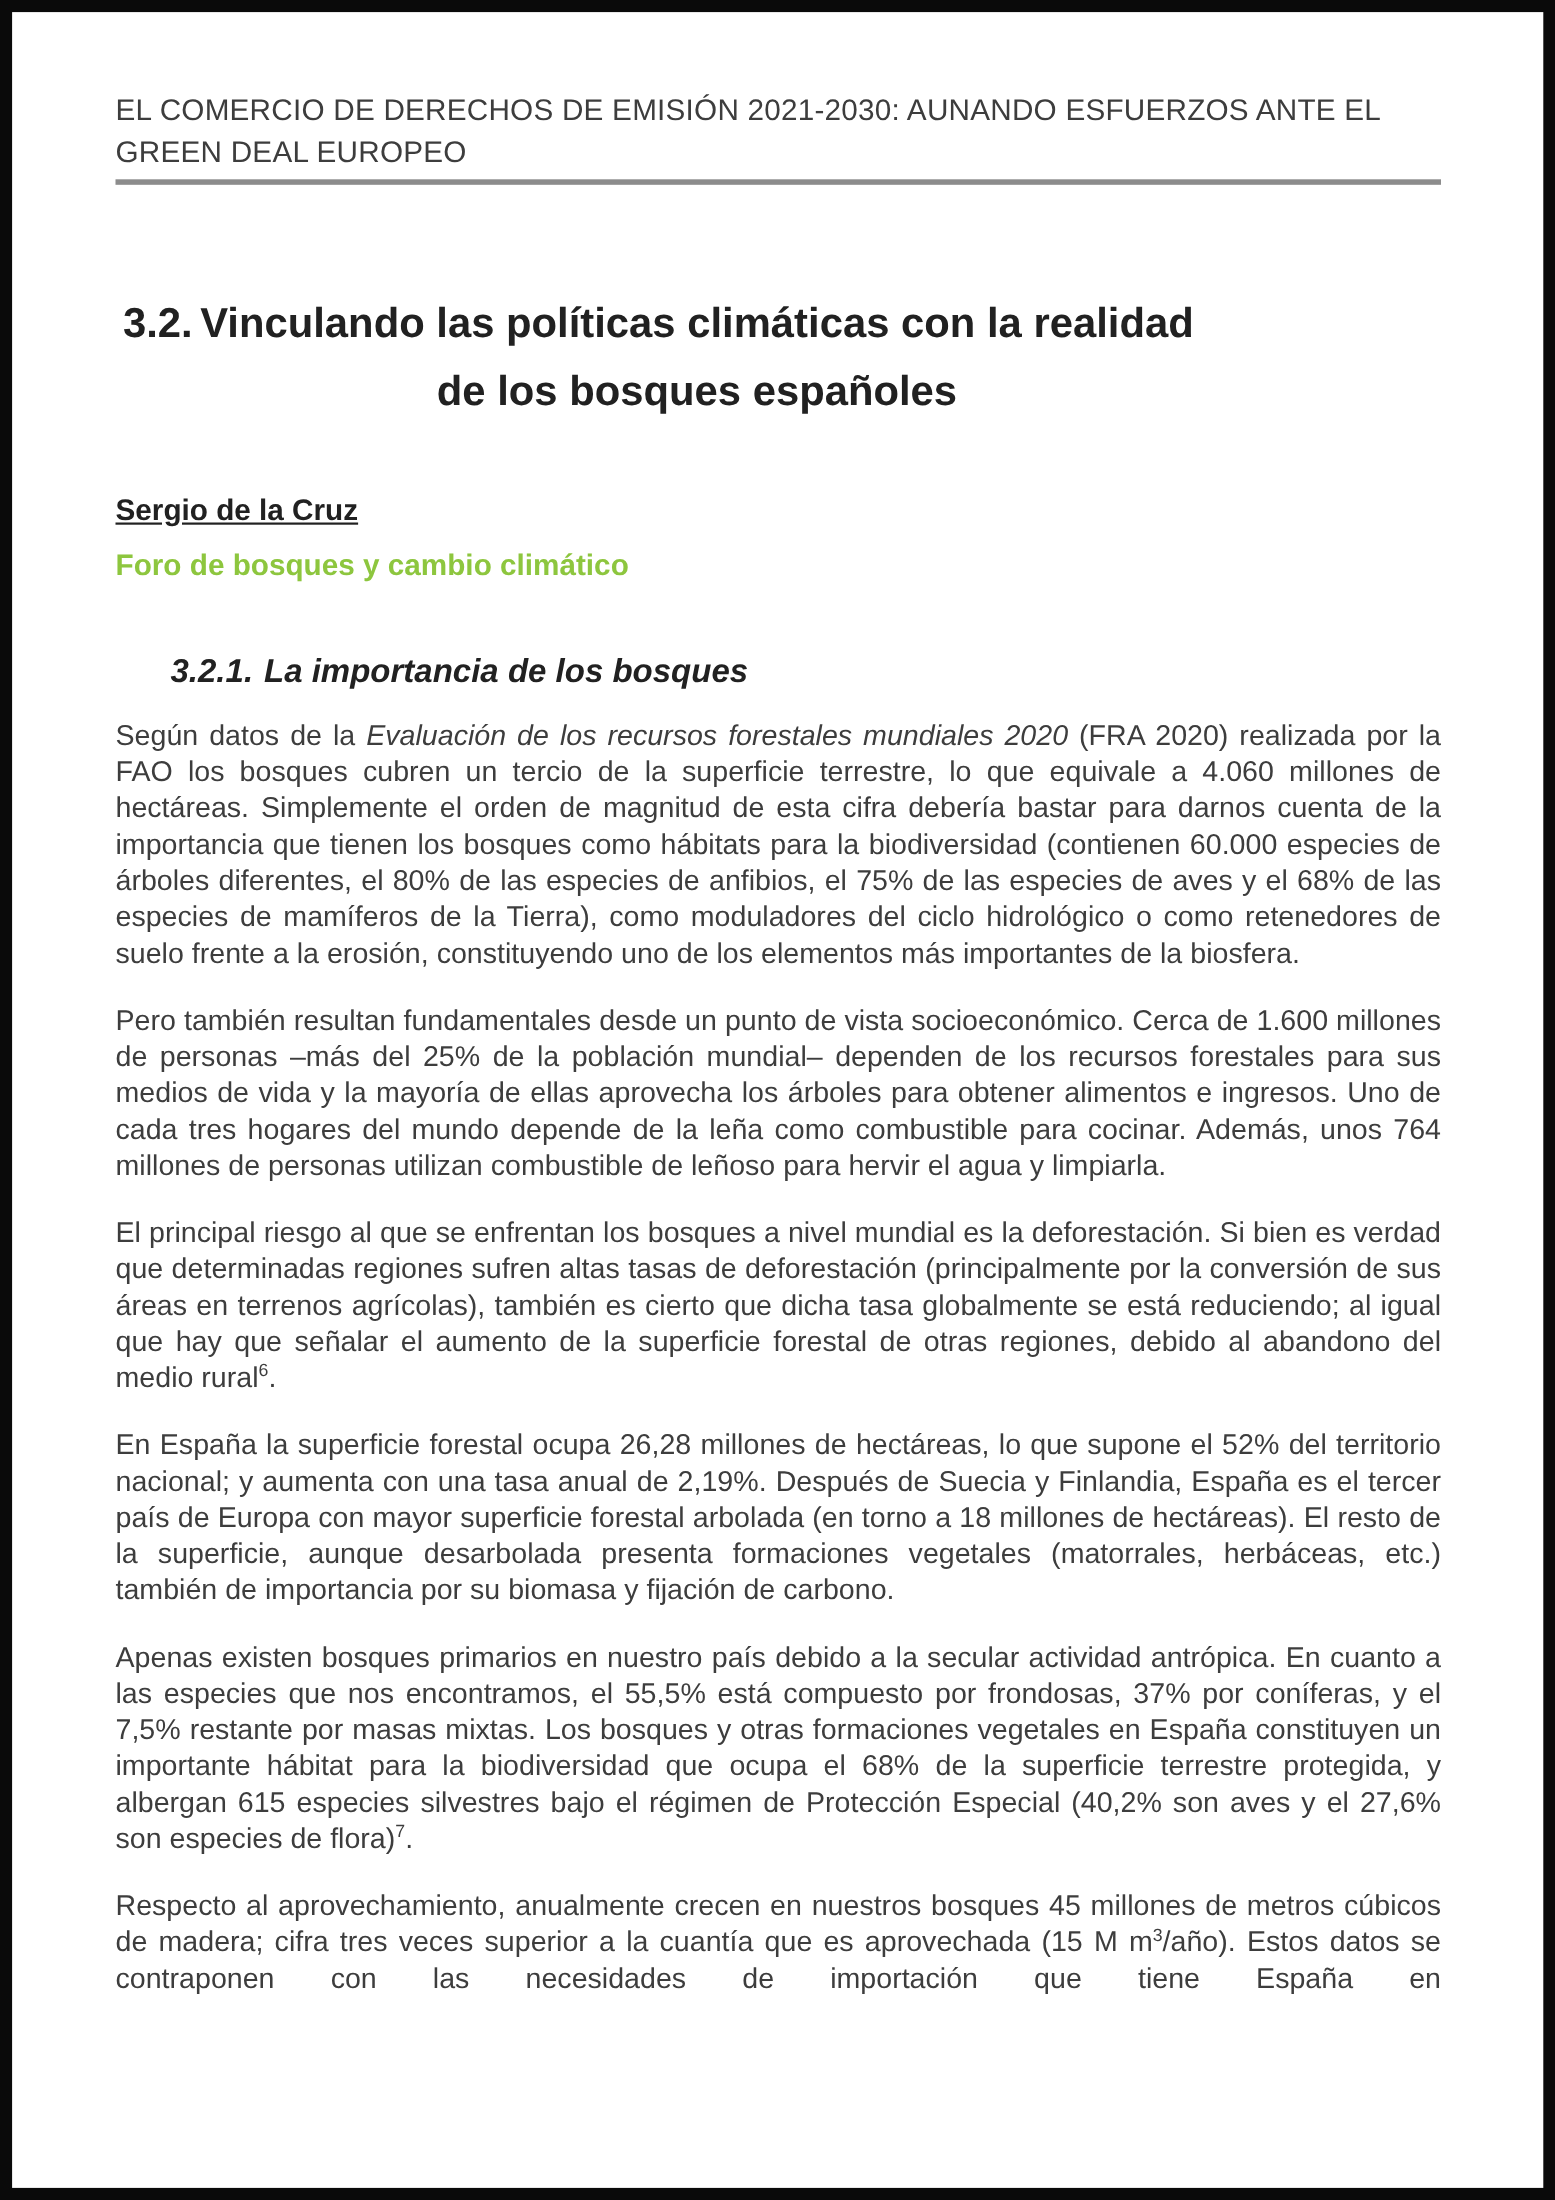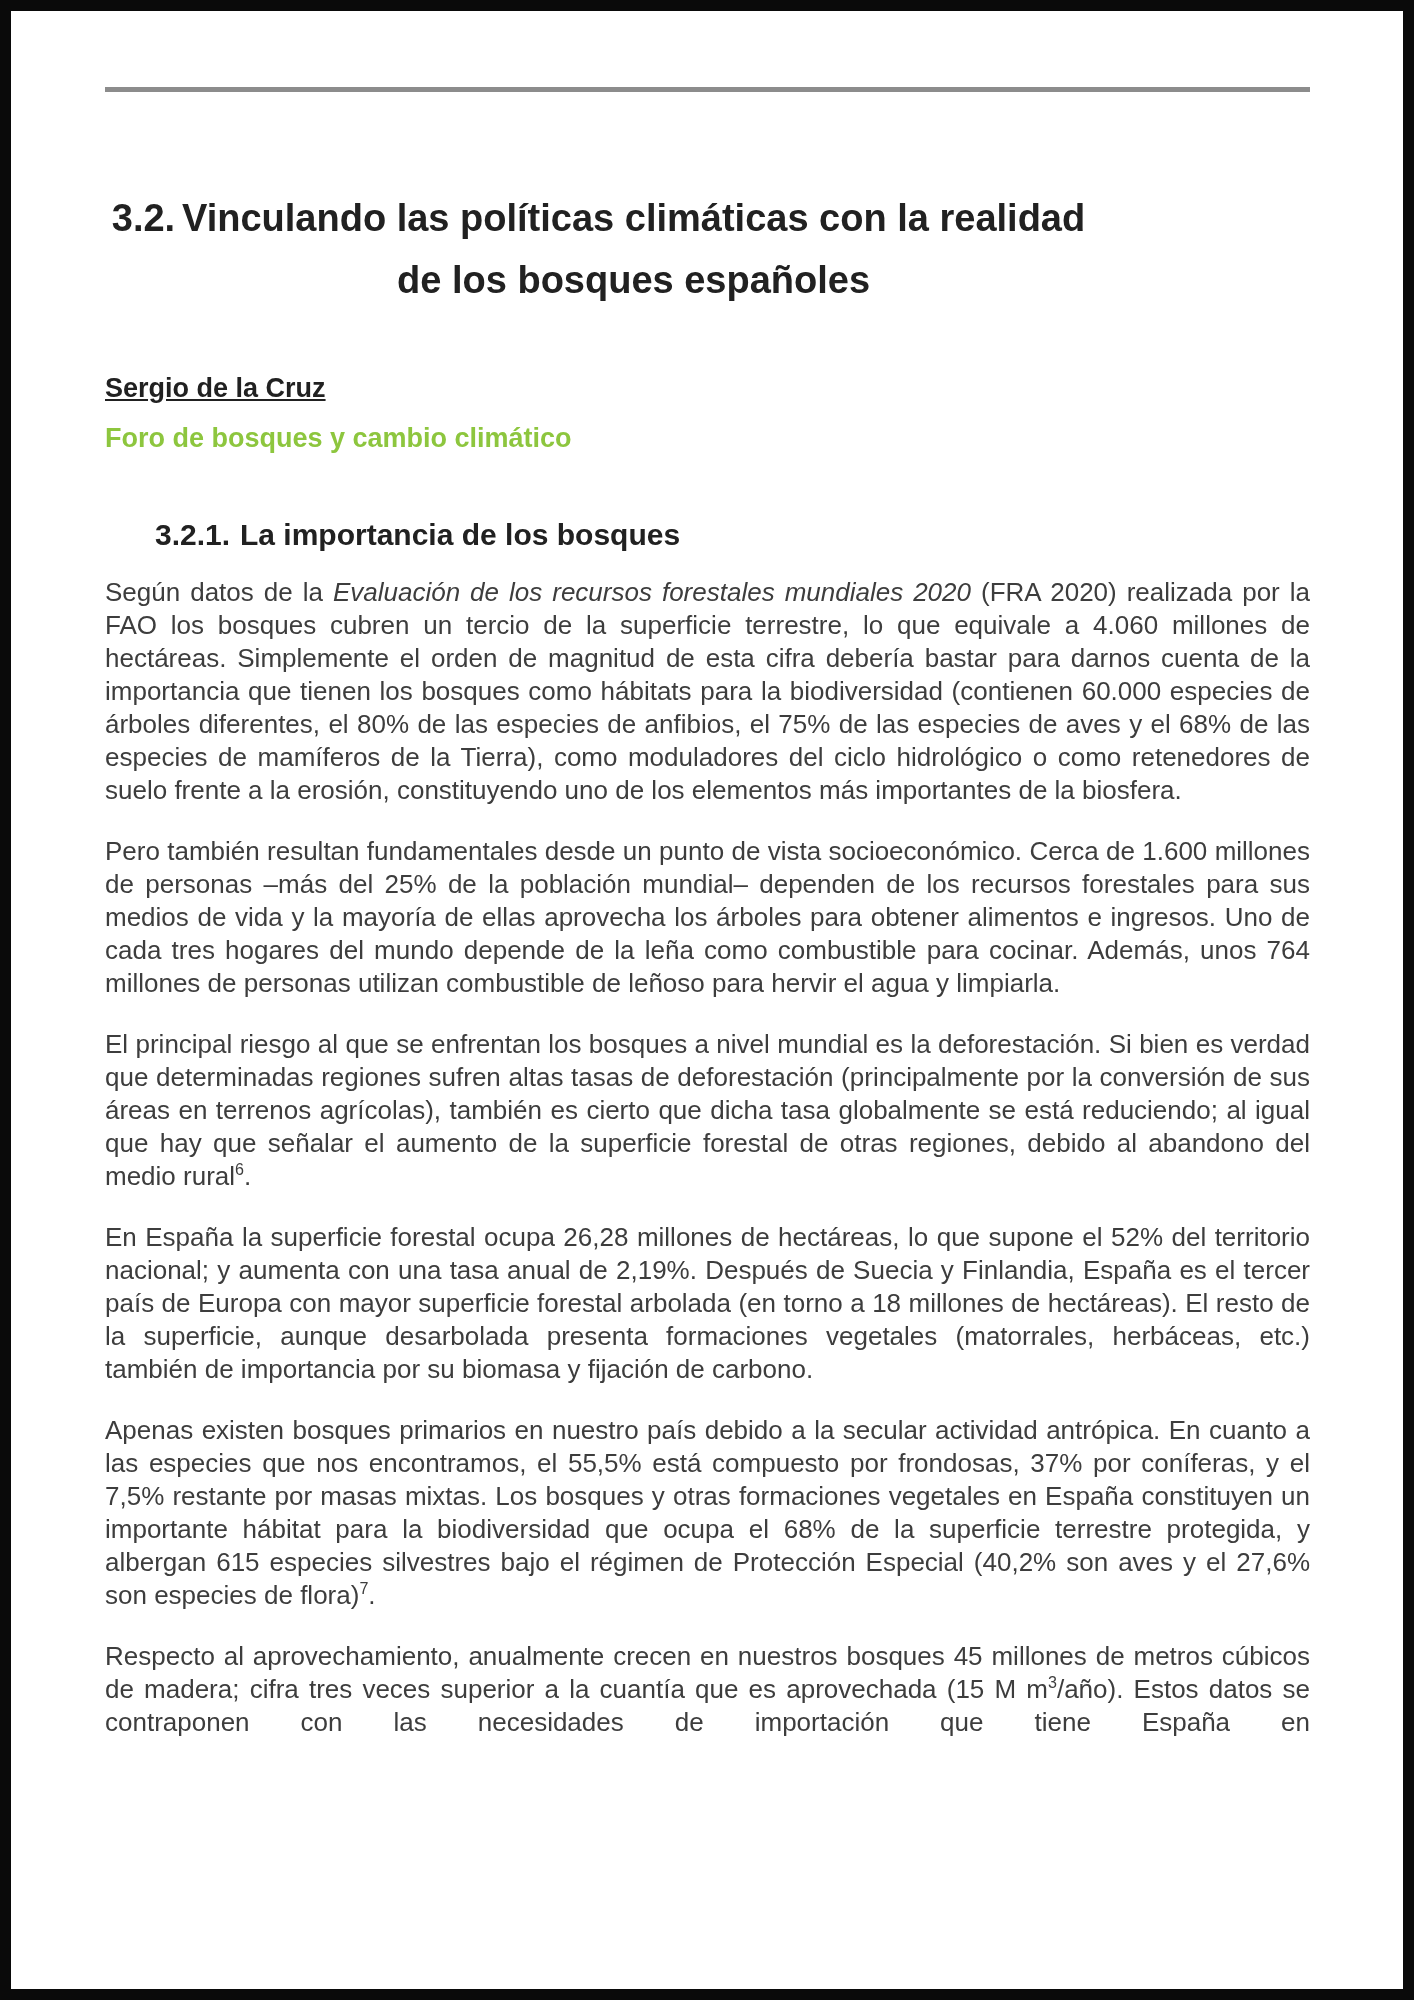--- a/index.html
+++ b/index.html
@@ -54,20 +54,21 @@
     color: #8dc63e;
   }
   .subsection {
     display: flex;
     margin-top: 61px;
     margin-left: 50px;
     color: #212121;
     font-weight: bold;
     font-size: 30px;
     line-height: 38px;
+    font-style: italic;
   }
   .subsection .num { flex: 0 0 85px; }
   .body-copy { margin-top: 22px; }
   .body-copy p {
     margin: 0 0 28px 0;
     font-size: 26px;
     line-height: 33px;
     color: #3d3d3d;
     text-align: justify;
   }
@@ -78,20 +79,24 @@
     line-height: 0;
     vertical-align: super;
   }
 </style>
 </head>
 <body>
 
 <div class="page">
   <div class="content">
 
+    <div class="running-header">
+      <div>EL COMERCIO DE DERECHOS DE EMISIÓN 2021-2030: AUNANDO ESFUERZOS ANTE EL</div>
+      <div>GREEN DEAL EUROPEO</div>
+    </div>
     <div class="header-rule"></div>
 
     <div class="section-title">
       <span class="num">3.2.</span>
       <span>
         <span>Vinculando las políticas climáticas con la realidad</span><br>
         <span>de los bosques españoles</span>
       </span>
     </div>
 

